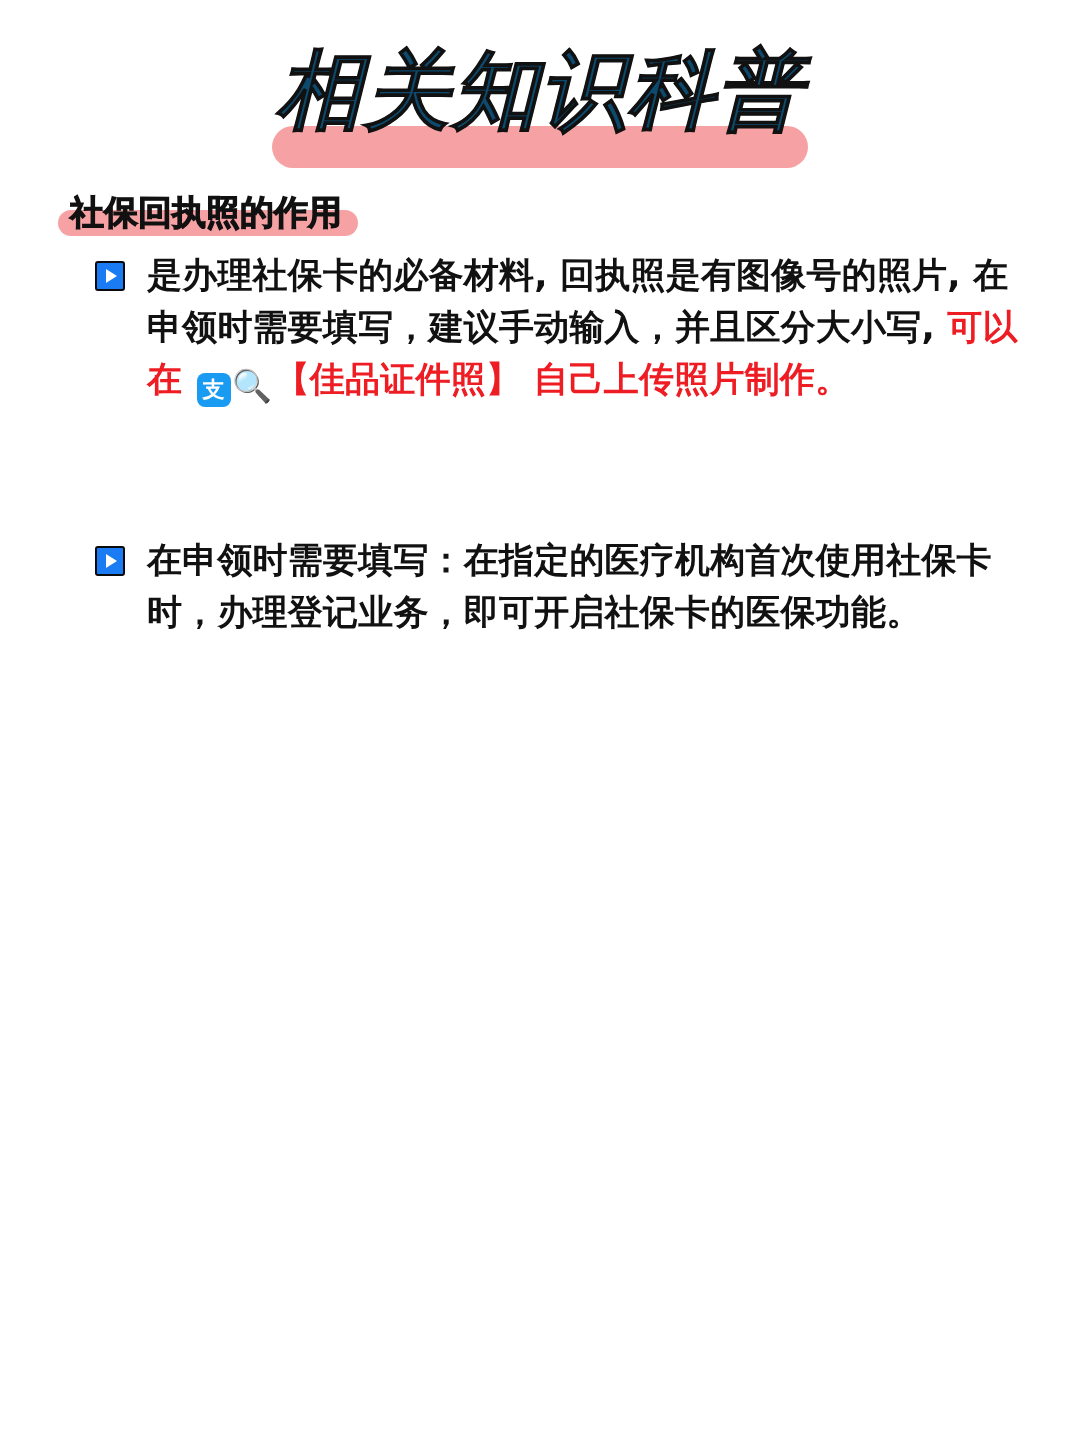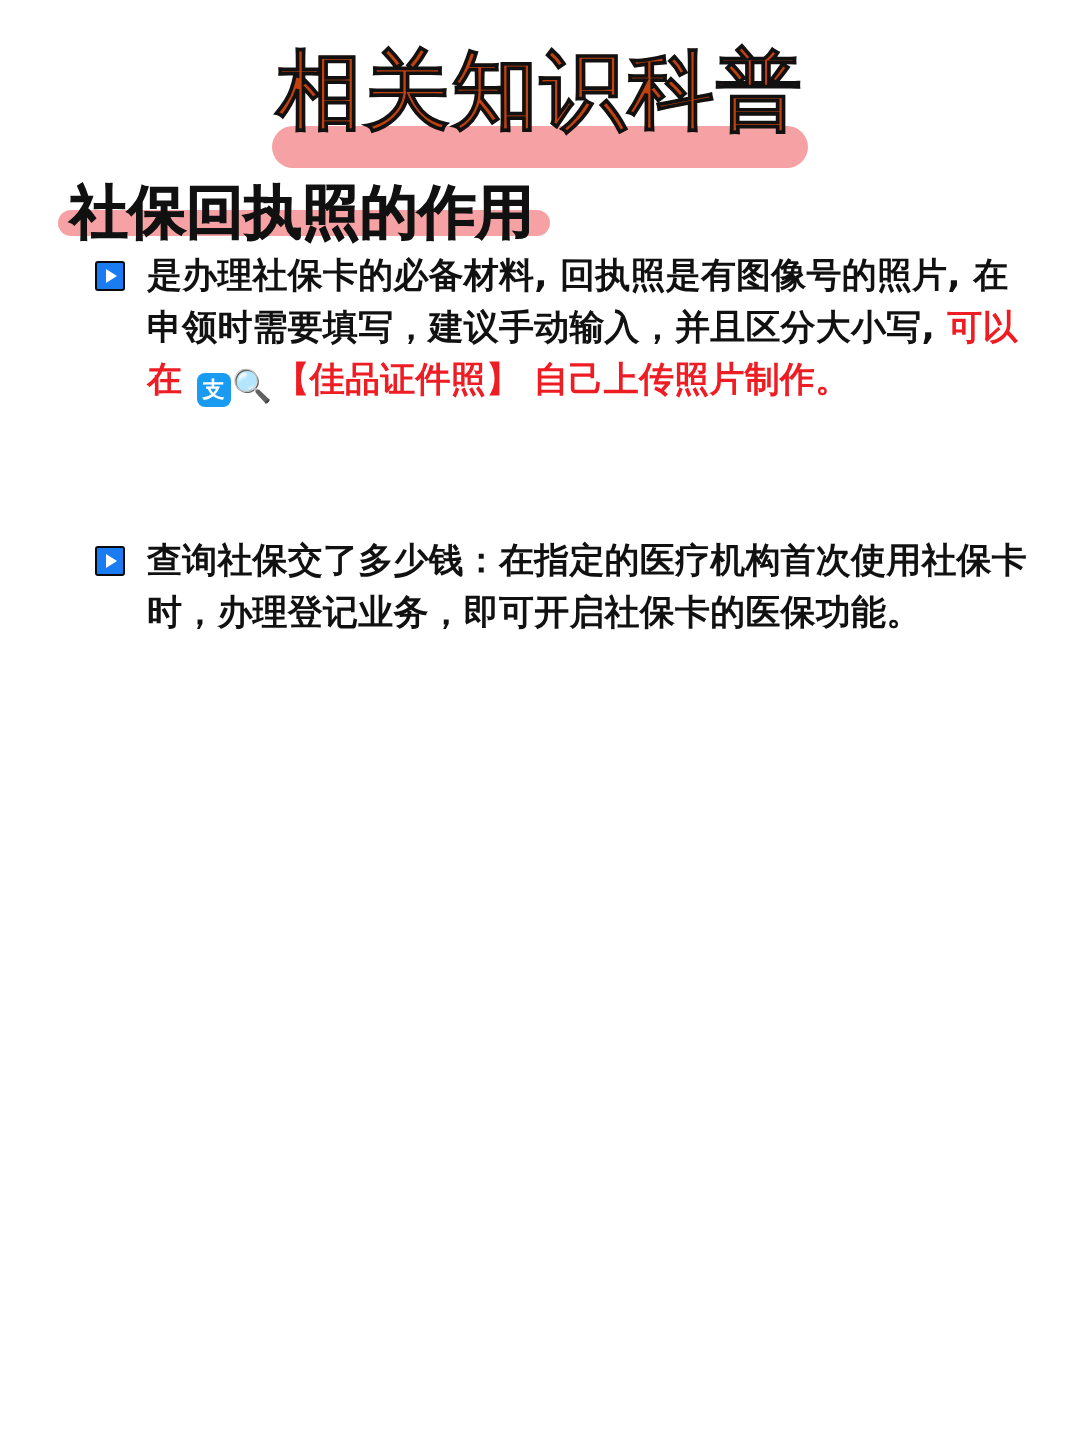--- a/index.html
+++ b/index.html
@@ -38,21 +38,22 @@
     background: #f6a2a4;
     border-radius: 21px;
   }
   .title-text {
     position: relative;
     display: inline-block;
     font-size: 86px;
     line-height: 112px;
     font-weight: 900;
     letter-spacing: 2px;
-    color: #c2410c;
+    color: #0c4a6e;
+    font-style: italic;
     -webkit-text-stroke: 1px #111;
   }
 
   
   .section {
     margin: 0 0 6px 0;
   }
   .heading-wrap {
     position: relative;
     display: inline-block;
@@ -64,21 +65,21 @@
     position: absolute;
     left: 0;
     right: 0;
     top: 26px;
     height: 26px;
     background: #f6a2a4;
     border-radius: 13px;
   }
   .heading-text {
     position: relative;
-    font-size: 58px;
+    font-size: 34px;
     line-height: 56px;
     font-weight: 900;
     color: #111;
     -webkit-text-stroke: 1.1px #111;
     white-space: nowrap;
   }
 
   
   ul.bullets {
     list-style: none;
@@ -178,18 +179,18 @@
 
   <div class="section">
   </div>
 
   <div class="gap-md"></div>
 
   <div class="section">
     <ul class="bullets">
       <li>
         <span class="bullet-icon"></span>
-        <span>查询社保交了多少钱：在指定的医疗机构首次使用社保卡时，办理登记业务，即可开启社保卡的医保功能。</span>
+        <span>在申领时需要填写：在指定的医疗机构首次使用社保卡时，办理登记业务，即可开启社保卡的医保功能。</span>
       </li>
     </ul>
   </div>
 
 </div>
 
 </body></html>

